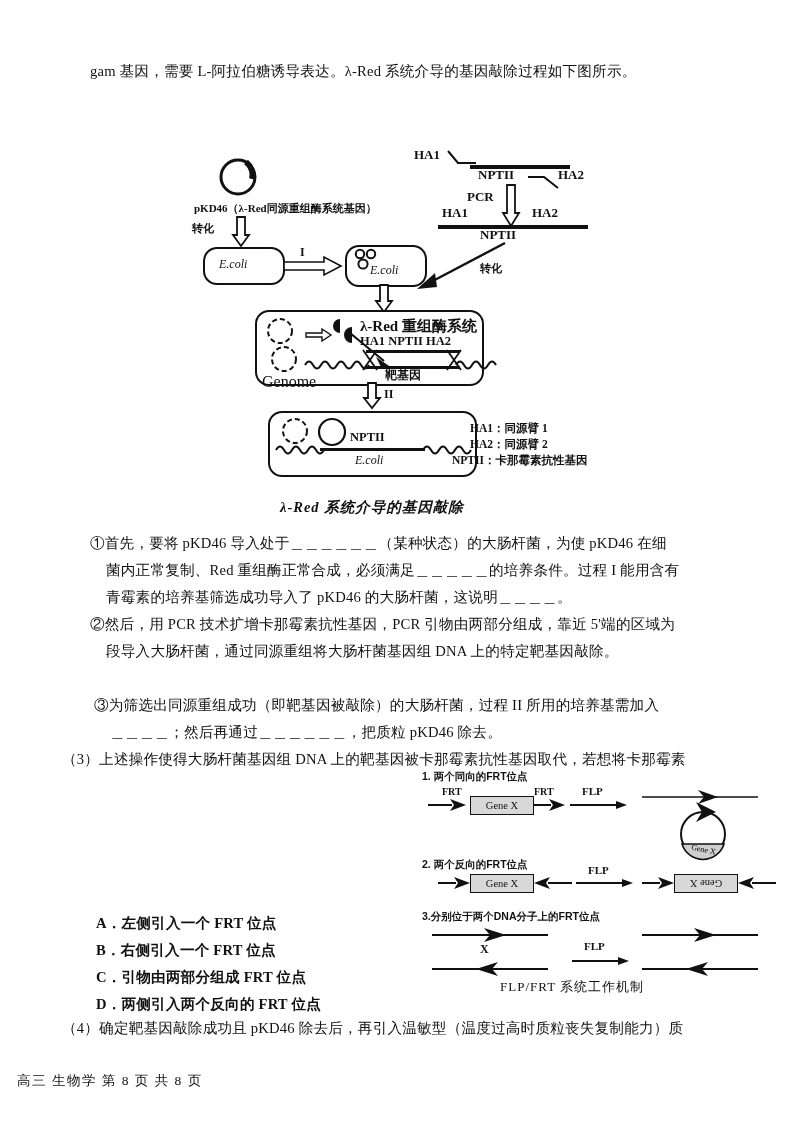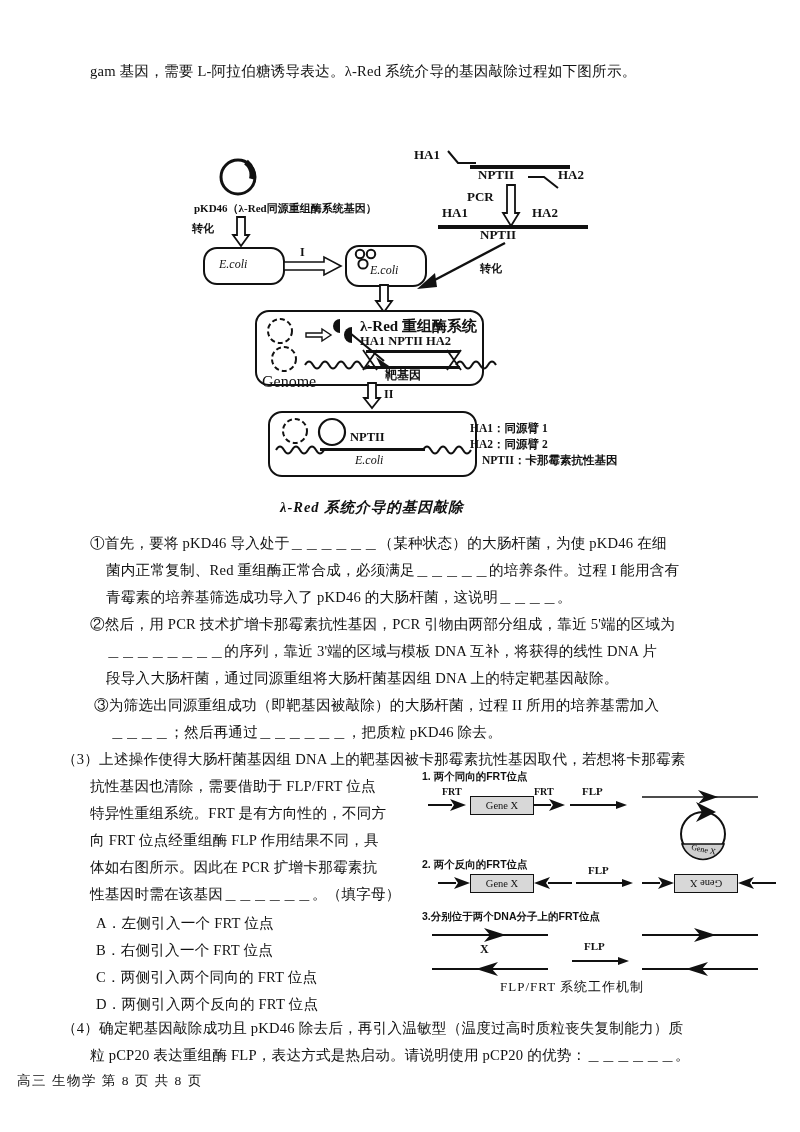--- a/index.html
+++ b/index.html
@@ -224,56 +224,48 @@
     <svg class="svgabs" style="left:96px; top:297px;" width="48" height="16" viewBox="0 0 48 16">
       <path d="M0,8 q4,-7 8,0 t8,0 t8,0 t8,0 t8,0 t8,0" fill="none" stroke="#111" stroke-width="2"></path>
     </svg>
     <svg class="svgabs" style="left:243px; top:297px;" width="48" height="16" viewBox="0 0 48 16">
       <path d="M0,8 q4,-7 8,0 t8,0 t8,0 t8,0 t8,0 t8,0" fill="none" stroke="#111" stroke-width="2"></path>
     </svg>
     <div class="dlabel ital" style="left:175px; top:308px; font-size:12px;">E.coli</div>
 
     <div class="dlabel cn" style="left:290px; top:276px; font-size:11.5px;">HA1：同源臂 1</div>
     <div class="dlabel cn" style="left:290px; top:292px; font-size:11.5px;">HA2：同源臂 2</div>
-    <div class="dlabel cn" style="left:302px; top:308px; font-size:11.5px;">NPTII：卡那霉素抗性基因</div>
+    <div class="dlabel cn" style="left:272px; top:308px; font-size:11.5px;">NPTII：卡那霉素抗性基因</div>
   </div>
 
   <div class="caption" style="left:280px; top:498px;font-style:italic;">λ-Red 系统介导的基因敲除</div>
 
   <div class="para" style="left:90px; top:530px; width:676px;">
     <span class="ln">①首先，要将 pKD46 导入处于＿＿＿＿＿＿（某种状态）的大肠杆菌，为使 pKD46 在细</span>
     <span class="ln" style="padding-left:16px;">菌内正常复制、Red 重组酶正常合成，必须满足＿＿＿＿＿的培养条件。过程 I 能用含有</span>
     <span class="ln" style="padding-left:16px;">青霉素的培养基筛选成功导入了 pKD46 的大肠杆菌，这说明＿＿＿＿。</span>
   </div>
 
   <div class="para" style="left:90px; top:611px; width:676px;">
     <span class="ln">②然后，用 PCR 技术扩增卡那霉素抗性基因，PCR 引物由两部分组成，靠近 5'端的区域为</span>
-    <span class="ln" style="padding-left:16px;">＿＿＿＿＿＿＿＿的序列，靠近 3'端的区域与模板 DNA 互补，将获得的线性 DNA 片</span>
     <span class="ln" style="padding-left:16px;">段导入大肠杆菌，通过同源重组将大肠杆菌基因组 DNA 上的特定靶基因敲除。</span>
   </div>
 
   <div class="para" style="left:94px; top:692px; width:676px;">
     <span class="ln">③为筛选出同源重组成功（即靶基因被敲除）的大肠杆菌，过程 II 所用的培养基需加入</span>
     <span class="ln" style="padding-left:16px;">＿＿＿＿；然后再通过＿＿＿＿＿＿，把质粒 pKD46 除去。</span>
   </div>
 
   <div class="para" style="left:62px; top:746px; width:710px; white-space:pre;">（3）上述操作使得大肠杆菌基因组 DNA 上的靶基因被卡那霉素抗性基因取代，若想将卡那霉素</div>
 
-  <div class="para" style="left:90px; top:773px; width:340px;">
-    <span class="ln">抗性基因也清除，需要借助于 FLP/FRT 位点</span>
-    <span class="ln">特异性重组系统。FRT 是有方向性的，不同方</span>
-    <span class="ln">向 FRT 位点经重组酶 FLP 作用结果不同，具</span>
-    <span class="ln">体如右图所示。因此在 PCR 扩增卡那霉素抗</span>
-    <span class="ln">性基因时需在该基因＿＿＿＿＿＿。（填字母）</span>
-  </div>
-
-  <div class="para" style="left:96px; top:910px; width:330px;">
+
+  <div class="para" style="left:96px; top:910px; width:330px;font-weight:bold;">
     <span class="ln">A．左侧引入一个 FRT 位点</span>
     <span class="ln">B．右侧引入一个 FRT 位点</span>
-    <span class="ln">C．两侧引入两个同向的 FRT 位点</span>
+    <span class="ln">C．引物由两部分组成 FRT 位点</span>
     <span class="ln">D．两侧引入两个反向的 FRT 位点</span>
   </div>
 
   <div style="position:absolute; left:420px; top:770px; width:360px; height:230px;">
 
     <div class="frtTitle" style="left:2px; top:0px;">1. 两个同向的FRT位点</div>
 
     <div class="dlabel bold" style="left:22px; top:16px; font-size:10px;">FRT</div>
     <div class="dlabel bold" style="left:114px; top:16px; font-size:10px;">FRT</div>
 
@@ -357,18 +349,17 @@
     <svg class="svgabs" style="left:222px; top:192px;" width="118" height="14" viewBox="0 0 118 14">
       <line x1="0" y1="7" x2="116" y2="7" stroke="#111" stroke-width="2"></line>
       <polygon points="66,0 44,7 66,14 60,7" fill="#111"></polygon>
     </svg>
   </div>
 
   <div class="frtcap" style="left:500px; top:978px;">FLP/FRT 系统工作机制</div>
 
   <div class="para" style="left:62px; top:1015px; width:710px;">
     <span class="ln">（4）确定靶基因敲除成功且 pKD46 除去后，再引入温敏型（温度过高时质粒丧失复制能力）质</span>
-    <span class="ln" style="padding-left:28px;">粒 pCP20 表达重组酶 FLP，表达方式是热启动。请说明使用 pCP20 的优势：＿＿＿＿＿＿。</span>
   </div>
 
   <div class="footer" style="top:1072px;">高三  生物学  第 8 页  共 8 页</div>
 
 </div>
 
 </body></html>

